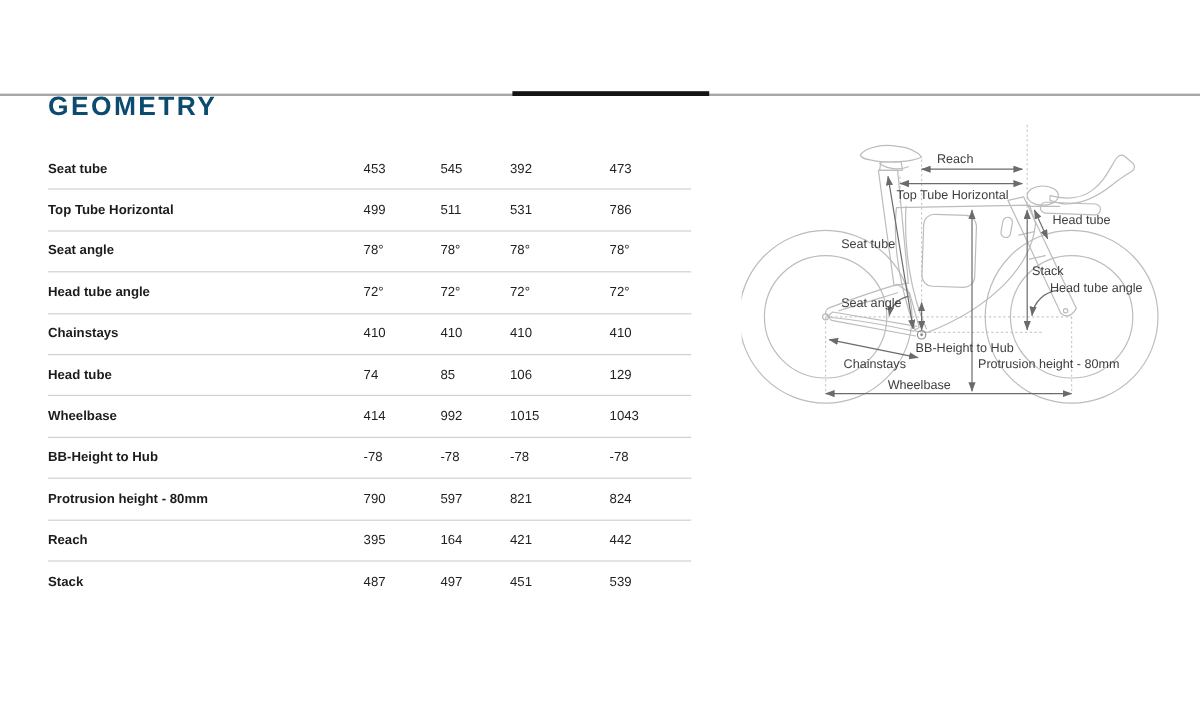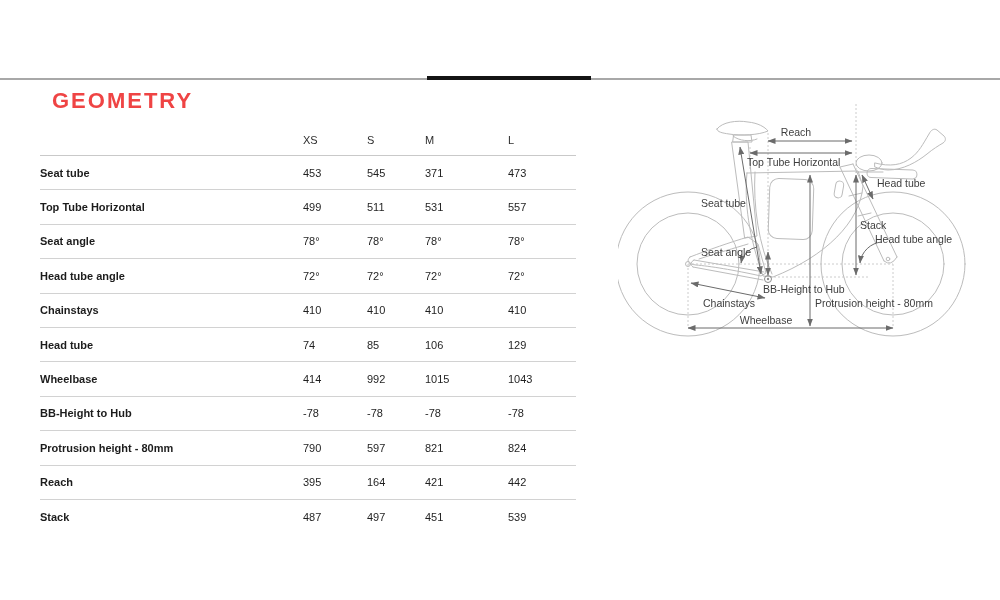--- a/index.html
+++ b/index.html
@@ -4,22 +4,22 @@
 <style>
   html,body{margin:0;padding:0;}
   body{
     width:1000px;height:600px;background:#ffffff;
     font-family:"Liberation Sans",sans-serif;
     position:relative;overflow:hidden;color:#1f1f1f;
   }
   .top-track{position:absolute;left:0;top:78px;width:1000px;height:2px;background:#a8a8a8;}
   .top-thumb{position:absolute;left:427px;top:76px;width:164px;height:4px;background:#141414;}
   .page-title{
-    position:absolute;left:40px;top:76px;margin:12px;
-    font-size:22px;font-weight:700;letter-spacing:2px;color:#ef4444;
+    position:absolute;left:40px;top:76px;margin:0;
+    font-size:22px;font-weight:700;letter-spacing:2px;color:#0c4a6e;
   }
   .geo-table{position:absolute;left:40px;top:124px;width:536px;}
   .thead,.trow{
     display:grid;
     grid-template-columns:263px 64px 58px 83px 68px;
     align-items:center;
   }
   .thead{height:31px;border-bottom:1px solid #c9c9c9;}
   .thead .tcell{font-size:11px;color:#2e2e2e;}
   .trow{height:33.4px;border-bottom:1px solid #d2d2d2;}
@@ -31,41 +31,34 @@
 </style>
 </head>
 <body>
 
 <div class="top-track"></div>
 <div class="top-thumb"></div>
 
 <h1 class="page-title">GEOMETRY</h1>
 
 <div class="geo-table">
-  <div class="thead">
-    <div class="tlabel"></div>
-    <div class="tcell">XS</div>
-    <div class="tcell">S</div>
-    <div class="tcell">M</div>
-    <div class="tcell">L</div>
-  </div>
   <div id="tbody">
       <div class="trow">
         <div class="tlabel">Seat tube</div>
         <div class="tcell">453</div>
         <div class="tcell">545</div>
-        <div class="tcell">371</div>
+        <div class="tcell">392</div>
         <div class="tcell">473</div>
       </div>
       <div class="trow">
         <div class="tlabel">Top Tube Horizontal</div>
         <div class="tcell">499</div>
         <div class="tcell">511</div>
         <div class="tcell">531</div>
-        <div class="tcell">557</div>
+        <div class="tcell">786</div>
       </div>
       <div class="trow">
         <div class="tlabel">Seat angle</div>
         <div class="tcell">78°</div>
         <div class="tcell">78°</div>
         <div class="tcell">78°</div>
         <div class="tcell">78°</div>
       </div>
       <div class="trow">
         <div class="tlabel">Head tube angle</div>

